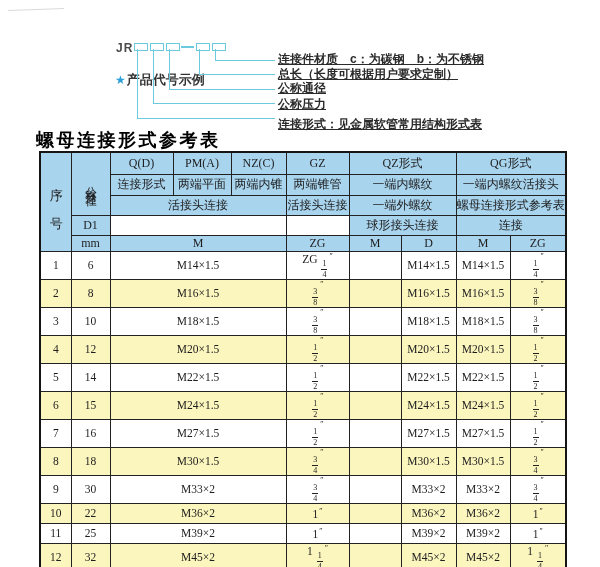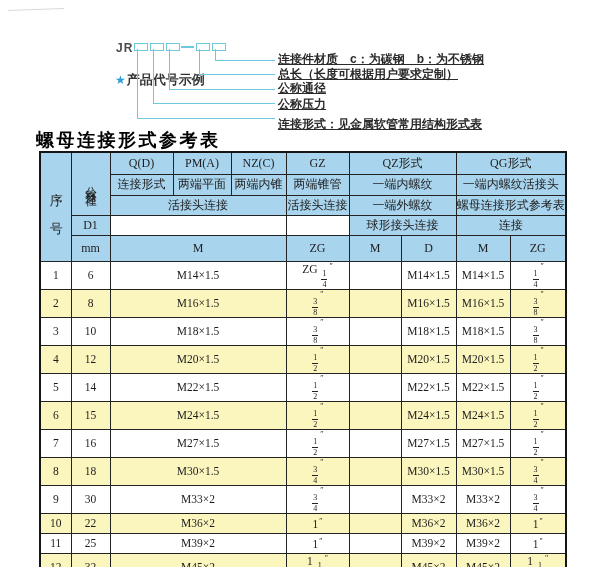--- a/index.html
+++ b/index.html
@@ -27,21 +27,21 @@
   .lbl1{top:53px;} .lbl2{top:68px;text-align:right;} .lbl3{top:82px;} .lbl4{top:98px;} .lbl5{top:118px;}
   
   .tbl-title{position:absolute;left:36px;top:128px;margin:0;font-family:"DejaVu Serif","Liberation Serif",serif;
     font-size:18px;font-weight:bold;letter-spacing:2.5px;color:#000000;white-space:nowrap;}
   
   table.ref{position:absolute;left:39px;top:151px;width:527px;border-collapse:collapse;table-layout:fixed;
     border:2px solid #151515;font-family:"Liberation Serif","DejaVu Serif",serif;}
   table.ref th,table.ref td{border:1px solid #222;text-align:center;vertical-align:middle;padding:0;overflow:hidden;color:#1d1d1d;}
   thead th{background:var(--header-bg,#a9d4ee);font-weight:normal;font-size:12px;}
   thead th.empty{background:#fff;}
-  .hr1{height:22px;} .hr2{height:21px;} .hr3{height:20px;} .hr4{height:20px;} .hr5{height:26px;}
+  .hr1{height:22px;} .hr2{height:21px;} .hr3{height:20px;} .hr4{height:20px;} .hr5{height:16px;}
   tbody tr{height:20px;}
   tbody td{font-size:11.5px;background:#fff;}
   tbody tr.alt td{background:var(--alt-row-bg,#fbf5be);}
   .vt{writing-mode:vertical-rl;text-orientation:upright;display:inline-block;}
   .vt-seq{font-size:13px;letter-spacing:30px;padding-top:14px;}
   .vt-dn{font-size:11.5px;letter-spacing:3px;padding-top:2px;}
   
   .fr{display:inline-flex;flex-direction:column;align-items:center;line-height:1;font-size:8px;vertical-align:-3px;margin:0 1px;}
   .fr .fn{border-bottom:1px solid #222;padding:0 1px 1px;}
   .fr .fd{padding-top:1px;}

